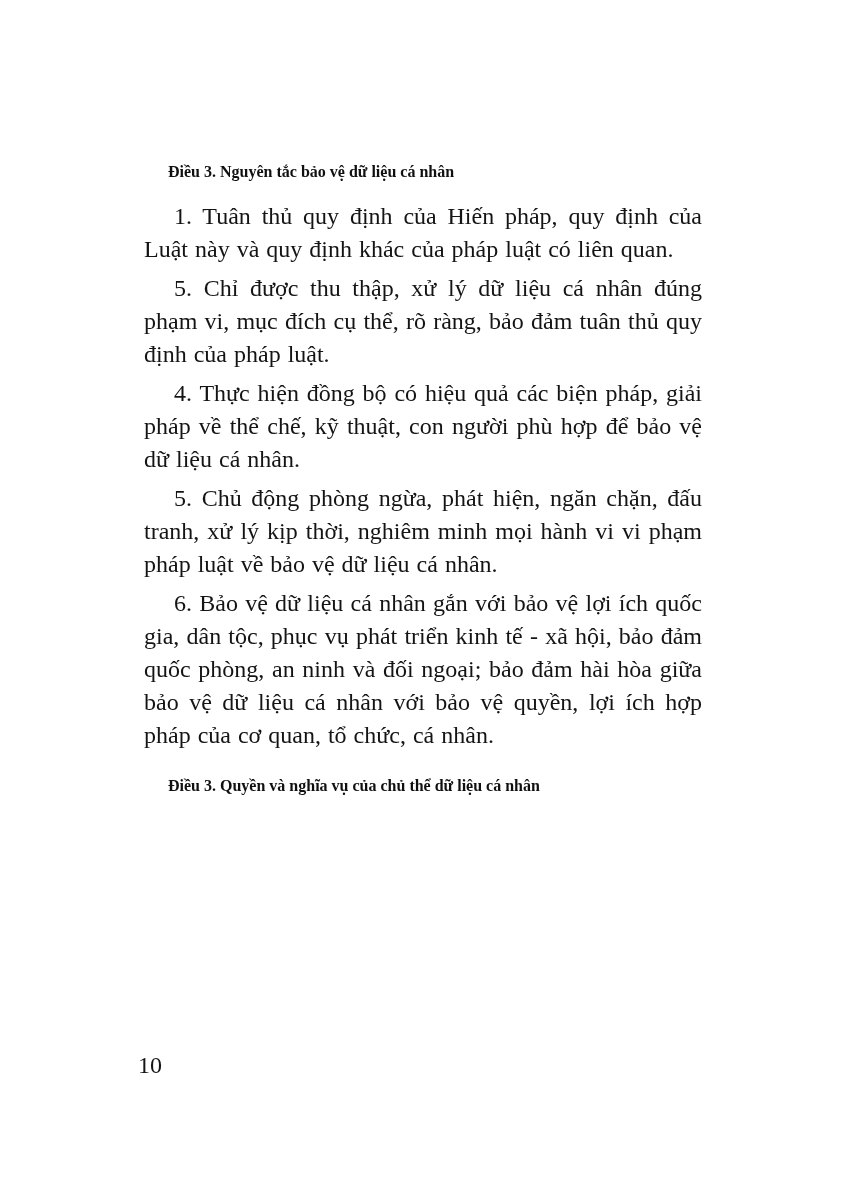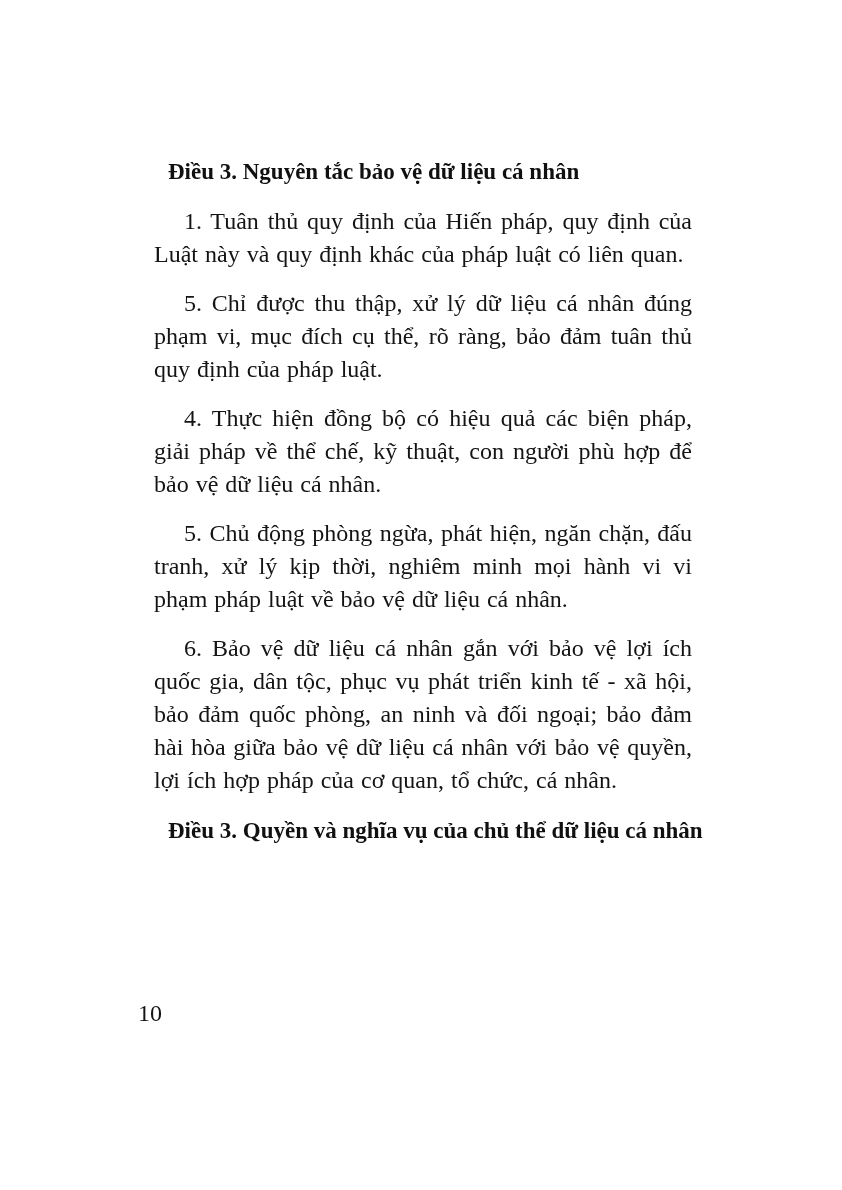--- a/index.html
+++ b/index.html
@@ -21,40 +21,40 @@
     position: absolute;
     left: 138px;
     top: 155px;
     width: 570px;
     font-size: 24px;
     line-height: 33px;
     text-align: justify;
     color: #141414;
   }
   .article-heading {
-    font-size: 23px;
+    font-size: 16px;
     font-weight: bold;
     margin: 0 0 11px 0;
     text-indent: 30px;
     text-align: left;
     line-height: 34px;
     color: #101010;
   }
   .article-heading.second {
     margin-top: 17px;
   }
   .para {
-    margin: 16px;
+    margin: 6px;
     text-indent: 30px;
     word-spacing: 1px;
   }
   .page-number {
     position: absolute;
     left: 138px;
-    top: 1000px;
+    top: 1052px;
     font-size: 24px;
     color: #141414;
   }
 </style>
 </head>
 <body>
 
 <div class="page">
   <div class="content">
 

